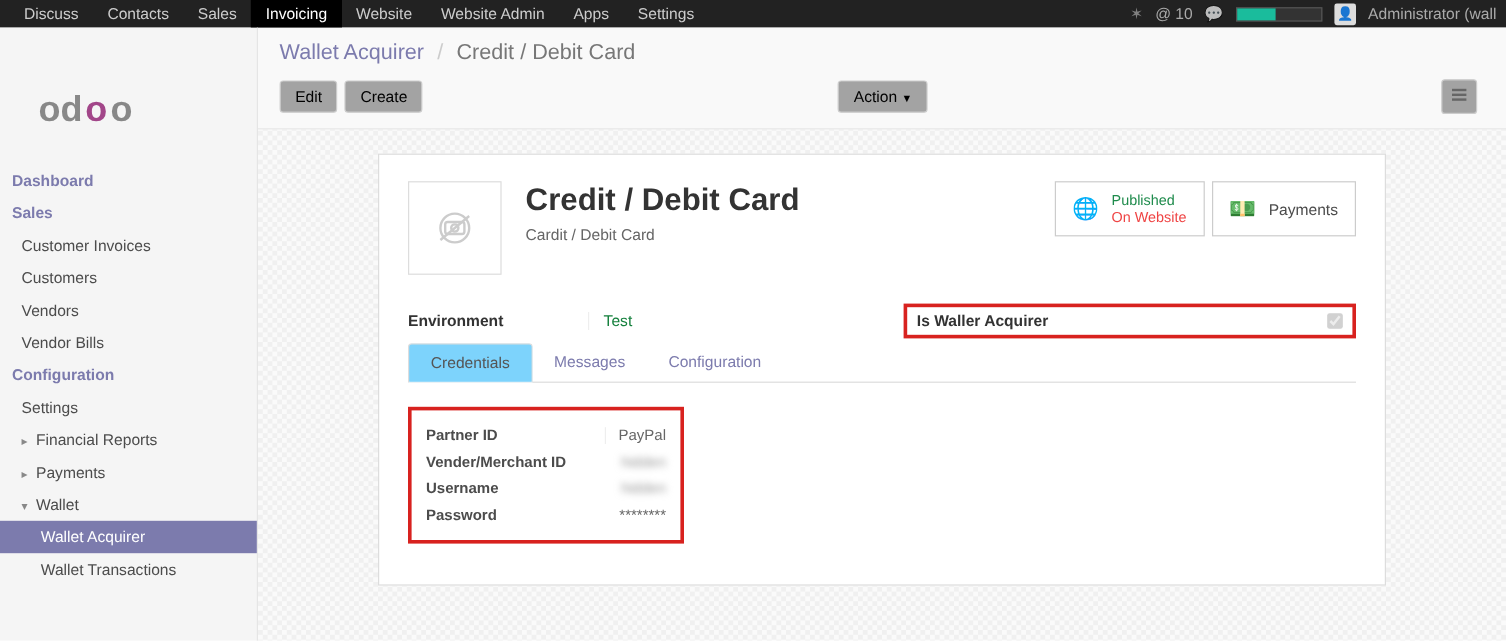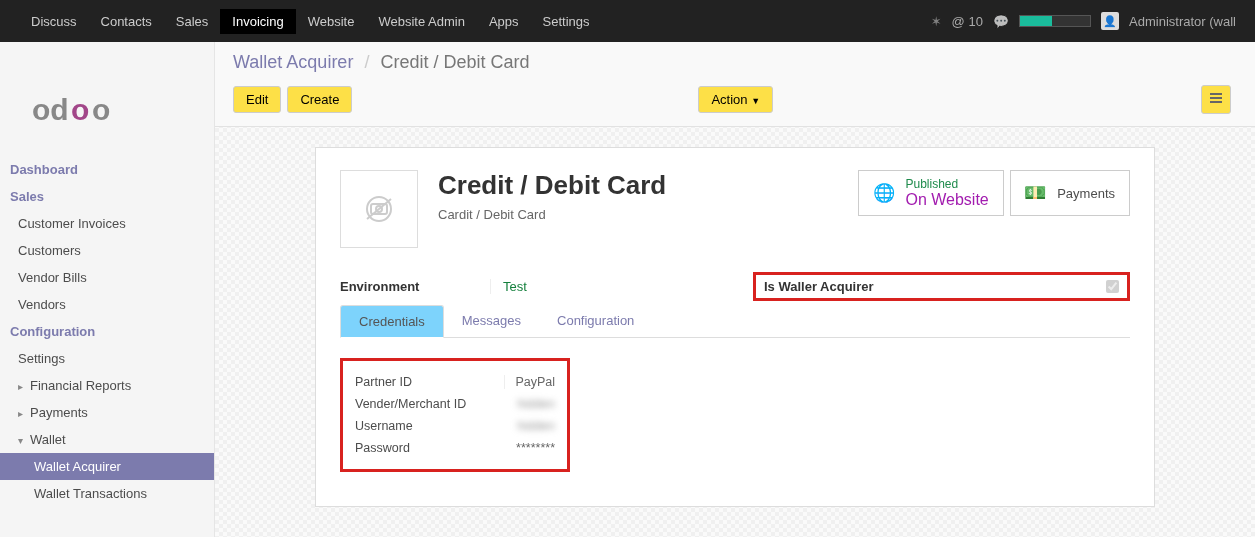--- a/index.html
+++ b/index.html
@@ -1,18 +1,18 @@
 <!DOCTYPE html>
 <html><head>
 <meta charset="utf-8">
 <style>
 * { box-sizing: border-box; margin: 0; padding: 0; }
 body { font-family: -apple-system, BlinkMacSystemFont, "Segoe UI", Helvetica, Arial, sans-serif; font-size: 13px; color: #4c4c4c; background: #fff; }
 
-.topbar { background: #222; color: #ccc; height: 42px; display: flex; align-items: center; padding: 0 19px; }
+.topbar { background: #222; color: #ccc; height: 23px; display: flex; align-items: center; padding: 0 8px; }
 .topbar .nav { display: flex; }
 .topbar .nav a { color: #ccc; padding: 5px 12px; cursor: pointer; font-size: 13px; }
 .topbar .nav a.active { background: #000; color: #fff; }
 .topbar .right { margin-left: auto; display: flex; align-items: center; gap: 10px; color: #aaa; font-size: 13px; }
 .topbar .right .bug, .topbar .right .chat { opacity: 0.7; }
 .topbar .progress { width: 72px; height: 12px; background: #333; border: 1px solid #555; position: relative; }
 .topbar .progress .fill { background: #1abc9c; height: 100%; width: 45%; }
 .topbar .avatar { width: 18px; height: 18px; background: #ddd; border-radius: 2px; display: inline-flex; align-items: center; justify-content: center; font-size: 11px; }
 
 .layout { display: flex; height: calc(100vh - 26px); }
@@ -26,53 +26,53 @@
 .side-item.active { background: #7c7bad; color: #fff; }
 .side-item .caret { color: #888; font-size: 10px; margin-right: 4px; display: inline-block; width: 8px; }
 
 .main { flex: 1; display: flex; flex-direction: column; }
 .main-head { border-bottom: 1px solid #e2e2e2; padding: 10px 18px 12px 18px; background: #f9f9f9; }
 .breadcrumb { font-size: 18px; color: #7c7bad; margin-bottom: 12px; }
 .breadcrumb a { color: #7c7bad; cursor: pointer; }
 .breadcrumb .sep { color: #ccc; margin: 0 6px; }
 .breadcrumb .current { color: #777; }
 .toolbar { display: flex; align-items: center; }
-.btn { border: 1px solid #ccc; background: #fde047; padding: 5px 12px; border-radius: 3px; cursor: pointer; font-size: 13px; margin-right: 6px; }
+.btn { border: 1px solid #ccc; background: #a3a3a3; padding: 5px 12px; border-radius: 3px; cursor: pointer; font-size: 13px; margin-right: 6px; }
 .toolbar .action { margin-left: 340px; }
 .toolbar .list-btn { margin-left: auto; padding: 5px 8px; }
 
 .content-wrap { flex: 1; background: repeating-conic-gradient(#f0f0f0 0% 25%, #fafafa 0% 50%) 50% / 8px 8px; padding: 20px 100px; overflow: auto; }
 .form-sheet { background: #fff; border: 1px solid #ddd; padding: 22px 24px; min-height: 360px; }
 
 .sheet-head { display: flex; align-items: flex-start; gap: 20px; margin-bottom: 24px; }
 .img-box { width: 78px; height: 78px; border: 1px solid #ddd; display: flex; align-items: center; justify-content: center; color: #ccc; }
 .title-block h1 { font-size: 26px; font-weight: bold; color: #333; margin-bottom: 6px; }
 .title-block .subtitle { color: #666; font-size: 13px; }
 .stat-btns { margin-left: auto; display: flex; gap: 6px; }
 .stat-btn { border: 1px solid #ccc; padding: 8px 14px; display: flex; align-items: center; gap: 10px; cursor: pointer; background: #fff; font-size: 13px; height: 46px; }
 .stat-btn .icon { font-size: 18px; color: #7c7bad; }
 .stat-btn .txt .t1 { color: #1f8b4c; font-size: 12px; }
-.stat-btn .txt .t2 { color: #a21caf; font-size: 16px; }
+.stat-btn .txt .t2 { color: #ef4444; font-size: 12px; }
 .stat-btn.pay .icon { color: #7c7bad; }
 
 .fields-row { display: flex; gap: 36px; margin-bottom: 4px; }
 .field-col { flex: 1; display: flex; align-items: center; }
 .field-label { font-weight: bold; width: 150px; color: #333; font-size: 13px; }
 .field-val { color: #15803d; border-left: 1px solid #eee; padding-left: 12px; flex: 1; }
 .highlight-red { border: 3px solid #d8221f; padding: 4px 8px; display: flex; align-items: center; gap: 50px; }
 .highlight-red input[type=checkbox] { margin-left: auto; }
 
 .tabs { border-bottom: 1px solid #ddd; display: flex; margin-bottom: 20px; }
 .tab { padding: 8px 18px; cursor: pointer; color: #7c7bad; font-size: 13px; }
 .tab.active { border: 1px solid #ddd; border-bottom: 1px solid #fff; margin-bottom: -1px; color: #555; border-radius: 3px 3px 0 0; background: #7dd3fc; }
 
 .cred-box { border: 3px solid #d8221f; padding: 14px 12px; width: 230px; }
 .cred-row { display: flex; margin-bottom: 8px; align-items: center; }
 .cred-row:last-child { margin-bottom: 0; }
-.cred-label { font-weight: normal; width: 135px; font-size: 12.5px; }
+.cred-label { font-weight: bold; width: 135px; font-size: 12.5px; }
 .cred-val { color: #666; font-size: 12.5px; margin-left: 36px; }
 .cred-val.blur { filter: blur(3px); color: #999; }
 .cred-sep { border-left: 1px solid #eee; padding-left: 10px; }
 
 .icon-list { display: inline-block; }
 .icon-list span { display: block; width: 12px; height: 2px; background: #666; margin: 2px 0; }
 </style>
 </head>
 <body>
 
@@ -105,22 +105,22 @@
       <svg viewBox="0 0 200 50">
           <text x="0" y="38" font-size="40" font-weight="bold" fill="#888" font-family="Arial">od</text>
           <text x="52" y="38" font-size="40" font-weight="bold" fill="#a24689" font-family="Arial">o</text>
           <text x="80" y="38" font-size="40" font-weight="bold" fill="#888" font-family="Arial">o</text>
         </svg>
     </div>
     <div class="side-section">Dashboard</div>
     <div class="side-section">Sales</div>
     <div class="side-item">Customer Invoices</div>
     <div class="side-item">Customers</div>
+    <div class="side-item">Vendors</div>
     <div class="side-item">Vendor Bills</div>
-    <div class="side-item">Vendors</div>
     <div class="side-section">Configuration</div>
     <div class="side-item">Settings</div>
     <div class="side-item"><span class="caret">▸</span><span>Financial Reports</span></div>
     <div class="side-item"><span class="caret">▸</span><span>Payments</span></div>
     <div class="side-item"><span class="caret">▾</span><span>Wallet</span></div>
     <div class="side-item sub active">Wallet Acquirer</div>
     <div class="side-item sub">Wallet Transactions</div>
   </div>
 
   <div class="main">

